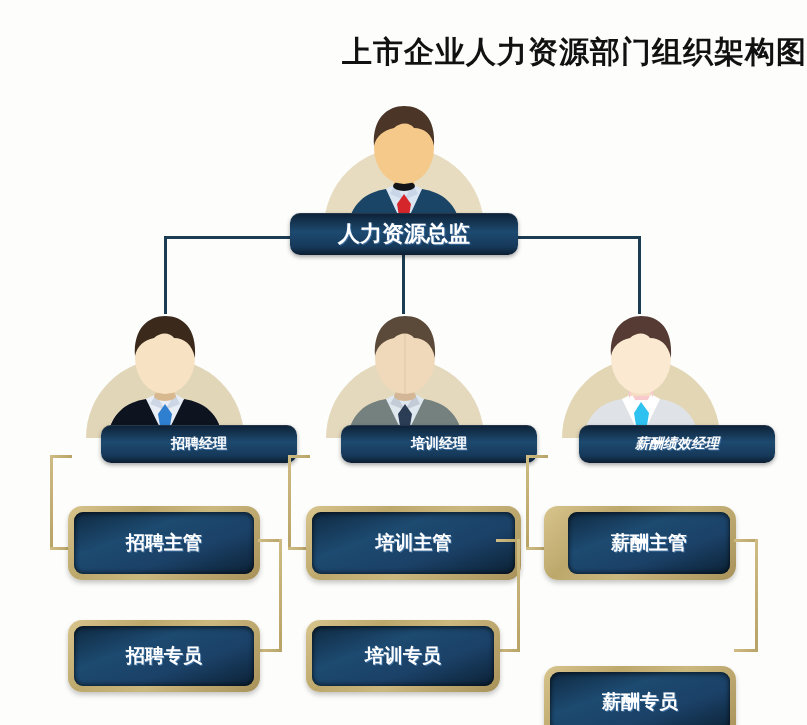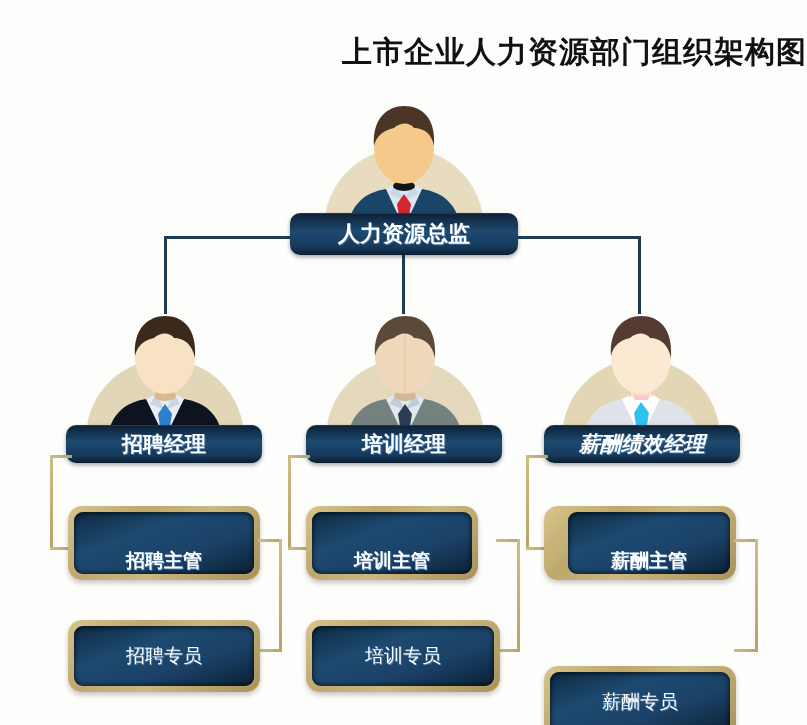--- a/index.html
+++ b/index.html
@@ -54,21 +54,21 @@
     box-shadow: 0 2px 4px rgba(0,0,0,0.35), inset 0 1px 0 rgba(255,255,255,0.10);
     display: flex;
     align-items: center;
     justify-content: center;
     color: #ffffff;
     font-weight: bold;
     text-shadow: 1px 1px 0 rgba(60,110,160,0.95), -1px 0 0 rgba(40,80,120,0.5);
     white-space: nowrap;
   }
   .plate.director { font-size: 22px; }
-  .plate.manager  { font-size: 21px; }
+  .plate.manager  { font-size: 14px; margin-left: 35px; }
 
   
   .gold-box {
     position: absolute;
     border-radius: 14px;
     padding: 6px;
     background: linear-gradient(135deg, #d8c58d 0%, #bda86c 30%, #cbb87e 55%, #a8925a 100%);
     box-shadow: 0 3px 5px rgba(0,0,0,0.22);
     box-sizing: border-box;
   }
@@ -79,22 +79,22 @@
     background: linear-gradient(160deg, #0f2a42 0%, #1d4a70 35%, #1b4167 65%, #0b2135 100%);
     box-shadow: inset 0 2px 5px rgba(0,0,0,0.55), inset 0 -2px 4px rgba(0,0,0,0.4);
     display: flex;
     align-items: center;
     justify-content: center;
     color: #ffffff;
     font-size: 19px;
     white-space: nowrap;
     text-shadow: 1px 1px 0 rgba(70,120,170,0.9);
   }
-  .gold-box.supervisor .inner { font-weight: bold; align-items: flex-end; }
-  .gold-box.specialist .inner { font-weight: normal; }
+  .gold-box.supervisor .inner { font-weight: bold; }
+  .gold-box.specialist .inner { font-weight: bold; }
 
   
   .gold-seg {
     position: absolute;
     background: linear-gradient(180deg, #cfbc84 0%, #b8a366 100%);
   }
   .gold-seg.h {
     background: linear-gradient(90deg, #cfbc84 0%, #b8a366 100%);
   }
 </style>
@@ -199,21 +199,21 @@
     </svg>
   </div>
   <div class="plate manager" style="left:306px; top:425px; width:196px; height:38px;text-align:right;">
     <span>培训经理</span>
   </div>
 
   <div class="gold-seg h" style="left:288px; top:455px; width:22px; height:3px;"></div>
   <div class="gold-seg" style="left:288px; top:455px; width:3px; height:95px;"></div>
   <div class="gold-seg h" style="left:288px; top:547px; width:22px; height:3px;"></div>
 
-  <div class="gold-box supervisor" style="left:306px; top:506px; width:172px; height:74px;">
+  <div class="gold-box supervisor" style="left:306px; top:506px; width:215px; height:74px;">
     <div class="inner">
       <span>培训主管</span>
     </div>
   </div>
 
   <div class="gold-seg h" style="left:496px; top:539px; width:24px; height:3px;"></div>
   <div class="gold-seg" style="left:517px; top:539px; width:3px; height:113px;"></div>
   <div class="gold-seg h" style="left:496px; top:649px; width:24px; height:3px;"></div>
 
   <div class="gold-box specialist" style="left:306px; top:620px; width:194px; height:72px;">

